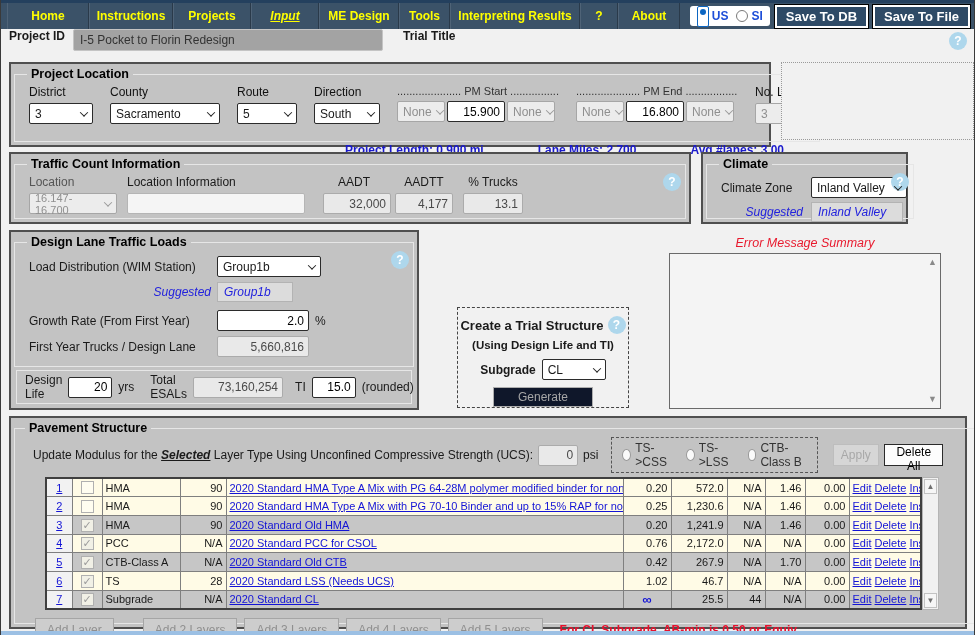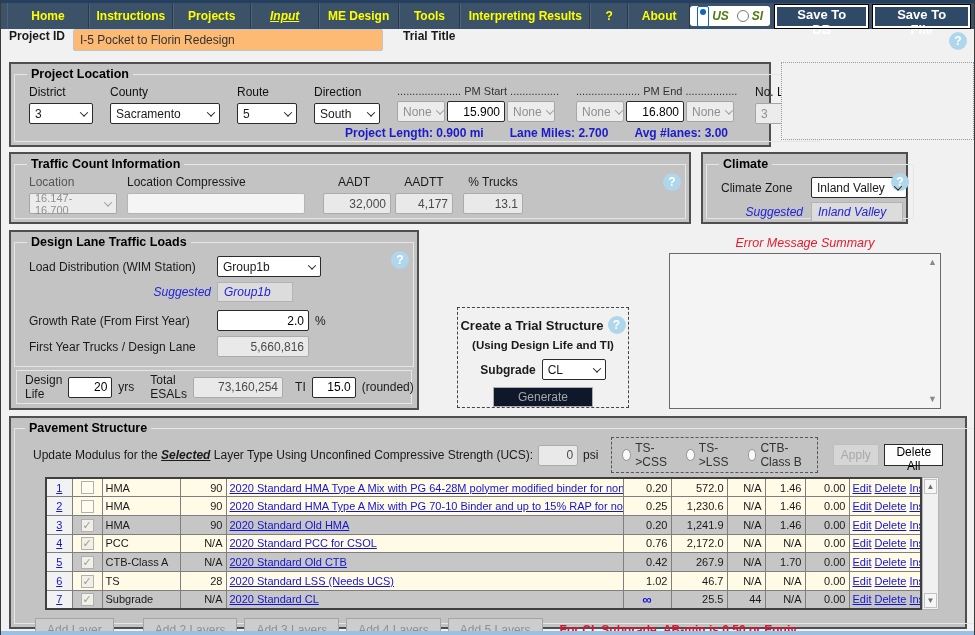--- a/index.html
+++ b/index.html
@@ -11,35 +11,35 @@
   
   .titlebar { position:absolute; top:0; left:0; right:0; height:3px; background:#24405e; }
   .nav { position:absolute; top:3px; left:0; right:0; height:26px; background:#3b5268;
          display:flex; align-items:stretch; padding:0 4px 0 6px; }
   .nav-item { display:flex; align-items:center; justify-content:center; color:#ffff00;
               font-weight:bold; font-size:12px; cursor:pointer;
               border-left:1px solid rgba(255,255,255,.10); border-right:1px solid rgba(0,0,0,.28); }
   .nav-item.active span { font-style:italic; text-decoration:underline; }
   .nav-right { margin-left:auto; display:flex; align-items:center; gap:5px; }
   .unitbox { background:#fff; border-radius:3px; height:20px; display:flex; align-items:center;
-             gap:8px; padding:0 7px; font-weight:bold; color:#4d7c0f; font-size:12px;font-style:italic; }
+             gap:8px; padding:0 7px; font-weight:bold; color:#1d4ed8; font-size:12px; }
   .radio { width:12px; height:12px; border-radius:50%; border:1px solid #7a7a7a; background:#fff;
            display:inline-block; position:relative; }
   .radio.sel { border-color:#0c66c2; }
   .radio.sel::after { content:""; position:absolute; left:2px; top:2px; width:6px; height:6px;
                       border-radius:50%; background:#0c66c2; }
   .unit-opt { display:flex; align-items:center; gap:3px; cursor:pointer; }
   .save-btn { background:#2e4a66; color:#fff; font-weight:bold; font-size:13px; height:23px;
               padding:0 9px; border:2px solid #fff; outline:1px solid #000; cursor:pointer; }
 
   
   .header-row { position:absolute; top:29px; left:0; right:0; height:32px; display:flex;
                 align-items:flex-start; }
   .hdr-label { font-weight:bold; font-size:12px; }
-  .hdr-input { height:22px; background:#fdba74; border:1px solid #c4c4c4; border-radius:2px;
+  .hdr-input { height:22px; background:#a3a3a3; border:1px solid #c4c4c4; border-radius:2px;
                font-size:12px; color:#333; padding:0 6px; font-family:"Liberation Sans",sans-serif; }
 
   
   .panel { position:absolute; background:#c3c3c3; border:2px solid #4f4f4f; }
   .panel fieldset { border:1px groove #e6e6e6; margin:3px; padding:2px 6px 6px 6px; height:calc(100% - 6px); position:relative; }
   .panel legend { font-weight:bold; font-size:12.5px; padding:0 4px; margin-left:6px; color:#000; }
   .help { width:18px; height:18px; border-radius:50%; background:#aed7ec; color:#fff;
           font-weight:bold; font-size:12px; text-align:center; line-height:18px; cursor:pointer;
           flex:none; }
   .help.abs { position:absolute; top:2px; right:4px; }
@@ -59,21 +59,21 @@
                 font-style:italic; font-size:12px; display:flex; align-items:center; padding:0 6px; }
   .sugg-label { color:#2222dd; font-style:italic; }
   .bluetext { color:#1a1acc; font-weight:bold; font-size:12px; }
 
   
   .pl-cols { display:flex; gap:17px; padding:2px 0 0 8px; }
   .pl-col { display:flex; flex-direction:column; gap:4px; }
   .pl-col .lbl { font-size:12px; color:#111; }
   .pm-lbl { text-align:center; color:#333; font-size:11px; white-space:nowrap; overflow:hidden; }
   .pm-row { display:flex; gap:2px; }
-  .pl-blue { position:absolute; left:330px; top:45px; display:flex; gap:26px; white-space:nowrap; }
+  .pl-blue { position:absolute; left:330px; top:62px; display:flex; gap:54px; white-space:nowrap; }
 
   .empty-dotted { position:absolute; left:780px; top:62px; width:193px; height:78px;
                   border:1px dotted #9a9a9a; background:#f1f1f1; }
 
   
   .tc-cols { display:flex; gap:10px; padding:2px 0 0 8px; }
   .tc-col { display:flex; flex-direction:column; gap:4px; }
 
   
   .cl-row { display:flex; align-items:center; gap:8px; margin:4px 0 0 8px; }
@@ -164,21 +164,21 @@
       </div>
     <div class="nav-item" style="width:78px">
         <span>Projects</span>
       </div>
     <div class="nav-item active" style="width:68px">
         <span>Input</span>
       </div>
     <div class="nav-item" style="width:80px">
         <span>ME Design</span>
       </div>
-    <div class="nav-item" style="width:62px">
+    <div class="nav-item" style="width:51px">
         <span>Tools</span>
       </div>
     <div class="nav-item" style="width:130px">
         <span>Interpreting Results</span>
       </div>
     <div class="nav-item" style="width:38px">
         <span>?</span>
       </div>
     <div class="nav-item" style="width:62px">
         <span>About</span>
@@ -291,21 +291,21 @@
       <div class="help abs">?</div>
       <div class="tc-cols">
         <div class="tc-col" style="width:88px">
           <span style="color:#555">Location</span>
           <div class="sel dis" style="font-size:11px">
               <span class="txt">16.147-16.700</span>
               <span class="chev"></span>
             </div>
         </div>
         <div class="tc-col" style="width:178px">
-          <span>Location Compressive</span>
+          <span>Location Information</span>
           <input class="inp" style="width: 178px; text-align: left; background: rgb(245, 245, 245); border-color: rgb(181, 181, 181);" value="">
         </div>
         <div class="tc-col" style="width:62px; margin-left:8px">
           <span style="text-align:center">AADT</span>
           <input class="inp dis" style="width: 68px;" value="32,000">
         </div>
         <div class="tc-col" style="width:58px">
           <span style="text-align:center">AADTT</span>
           <input class="inp dis" style="width: 58px;" value="4,177">
         </div>

